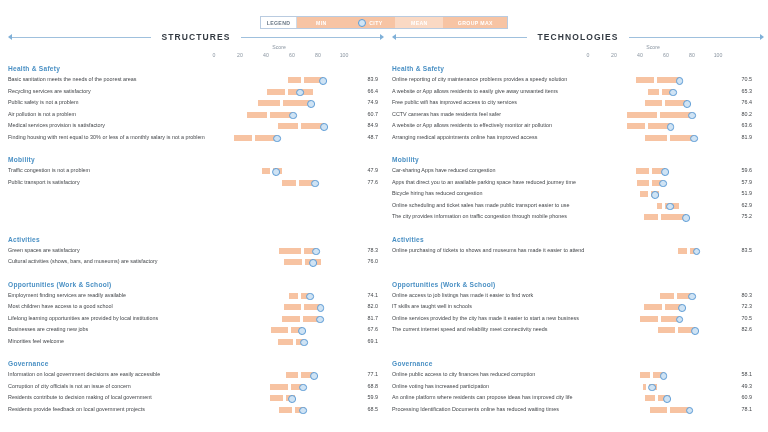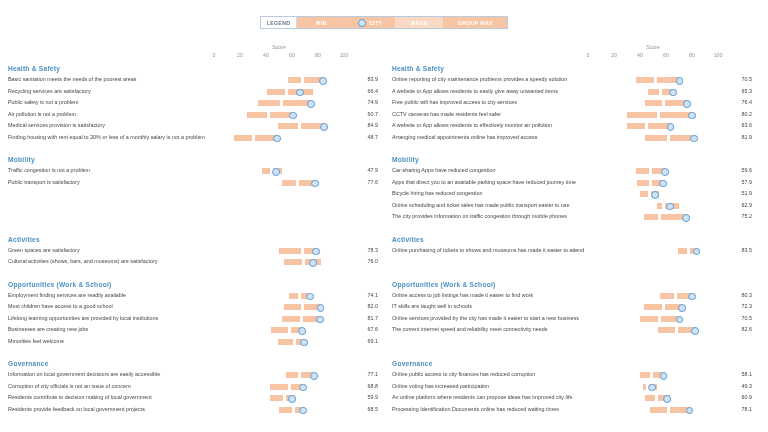--- a/index.html
+++ b/index.html
@@ -101,21 +101,43 @@
       <div class="cell min">MIN</div>
       <div class="cell city">
         <span class="dot"></span>
         <span>CITY</span>
       </div>
       <div class="cell mean">MEAN</div>
       <div class="cell gmax">GROUP MAX</div>
     </div>
   </div>
 
-
+  <div class="panel-head left">
+    <div class="arrowline">
+      <span class="tip l"></span>
+        <span class="bar"></span>
+    </div>
+    <div class="title">STRUCTURES</div>
+    <div class="arrowline">
+      <span class="bar"></span>
+        <span class="tip r"></span>
+    </div>
+  </div>
+
+  <div class="panel-head right">
+    <div class="arrowline">
+      <span class="tip l"></span>
+        <span class="bar"></span>
+    </div>
+    <div class="title">TECHNOLOGIES</div>
+    <div class="arrowline">
+      <span class="bar"></span>
+        <span class="tip r"></span>
+    </div>
+  </div>
 
   <div class="col left" id="col-left">
       <div class="axis">
         <div class="score" style="left: 210px; width: 130px; right: auto;">Score</div>
         <div class="ticks">
           <span class="tick" style="left: 210px;">0</span>
           <span class="tick" style="left: 236px;">20</span>
           <span class="tick" style="left: 262px;">40</span>
           <span class="tick" style="left: 288px;">60</span>
           <span class="tick" style="left: 314px;">80</span>

